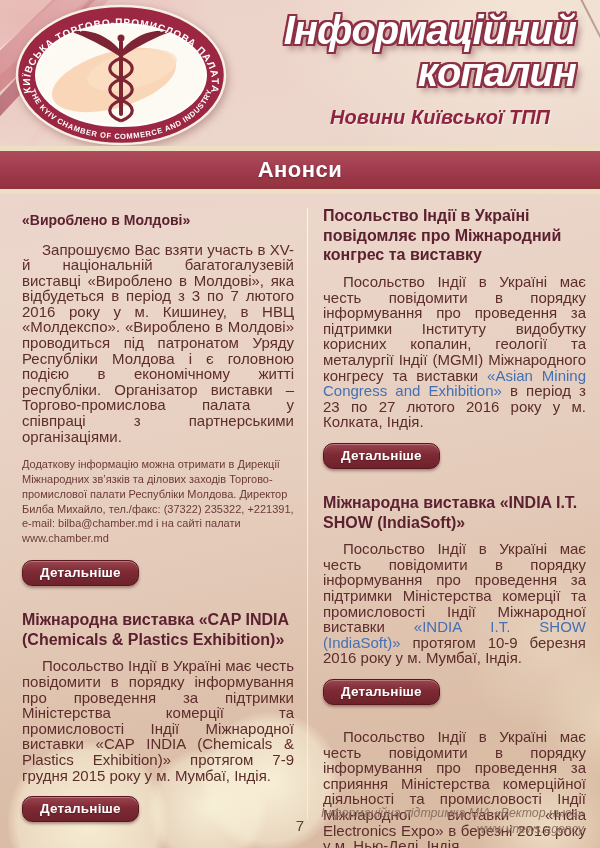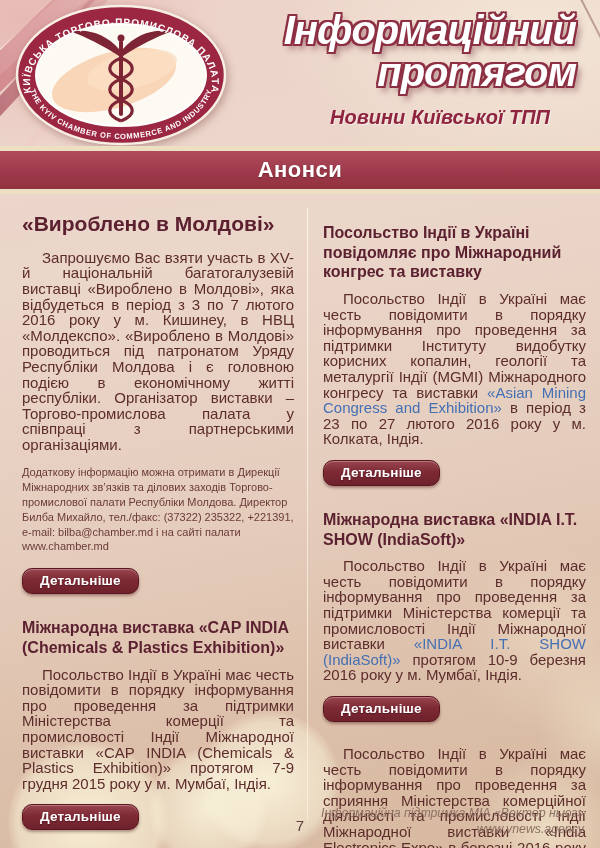--- a/index.html
+++ b/index.html
@@ -68,23 +68,23 @@
     color:#fff; font-weight:bold; font-size:22px; letter-spacing:.5px;
     text-shadow:0 1px 2px rgba(80,20,30,.5);
   }
 
   
   .content{ position:relative; z-index:1; display:flex; padding:6px 14px 0 22px; }
   .col-left{ width:272px; }
   .divider{ width:1px; margin:8px 15px 0 13px; background:linear-gradient(180deg, rgba(255,248,235,.9), rgba(255,248,235,.55)); height:612px; }
   .col-right{ flex:1; }
 
-  .h-lg{ margin:12px 0 13px; font-size:21px; line-height:1.18; font-weight:bold; color:#5c2130; }
+  .h-lg{ margin:12px 0 13px; font-size:14px; line-height:1.18; font-weight:bold; color:#5c2130; }
   .h-md{ margin:0 0 9px;  font-size:16px;   line-height:1.23; font-weight:bold; color:#5c2130; }
-  .mt-first{ margin-top:23px; }
+  .mt-first{ margin-top:6px; }
   .body-p{ font-size:15px; line-height:15.6px; color:#5d2d2c; text-align:justify;
     text-indent:20px; margin:0 0 13px; overflow-wrap:break-word; }
   .note-p{ font-size:11px; line-height:14.8px; color:#6b3a38; 
     margin:2px 0 14px; }
   .btn{
     display:inline-block; padding:4px 17px 5px; margin:0 0 24px;
     background:linear-gradient(180deg,#9a4550 0%, #7d2a34 45%, #6e222b 100%);
     border:1px solid #5a161e; border-radius:10px;
     color:#fff; font-weight:bold; font-size:13.5px; letter-spacing:.2px;
     box-shadow:0 2px 3px rgba(90,40,40,.45), inset 0 1px 0 rgba(255,255,255,.28);
@@ -136,21 +136,21 @@
       <path id="arcBot" d="M 20 58 A 92 58 0 1 0 194 58" fill="none"></path>
       <text font-size="10" font-weight="bold" fill="#ffffff" letter-spacing="1">
         <textPath href="#arcTop" startOffset="50%" text-anchor="middle">КИЇВСЬКА ТОРГОВО-ПРОМИСЛОВА ПАЛАТА</textPath>
       </text>
       <text font-size="7.6" font-weight="bold" fill="#ffffff" letter-spacing="0.6">
         <textPath href="#arcBot" startOffset="50%" text-anchor="middle">THE KYIV CHAMBER OF COMMERCE AND INDUSTRY</textPath>
       </text>
     </svg>
     <div class="titles">
       <div class="title-line">Інформаційний</div>
-      <div class="title-line">протягом</div>
+      <div class="title-line">копалин</div>
       <div class="subtitle">Новини Київської ТПП</div>
     </div>
   </div>
 
   <div class="banner">
     <span>Анонси</span>
   </div>
 
   <div class="content">
 

